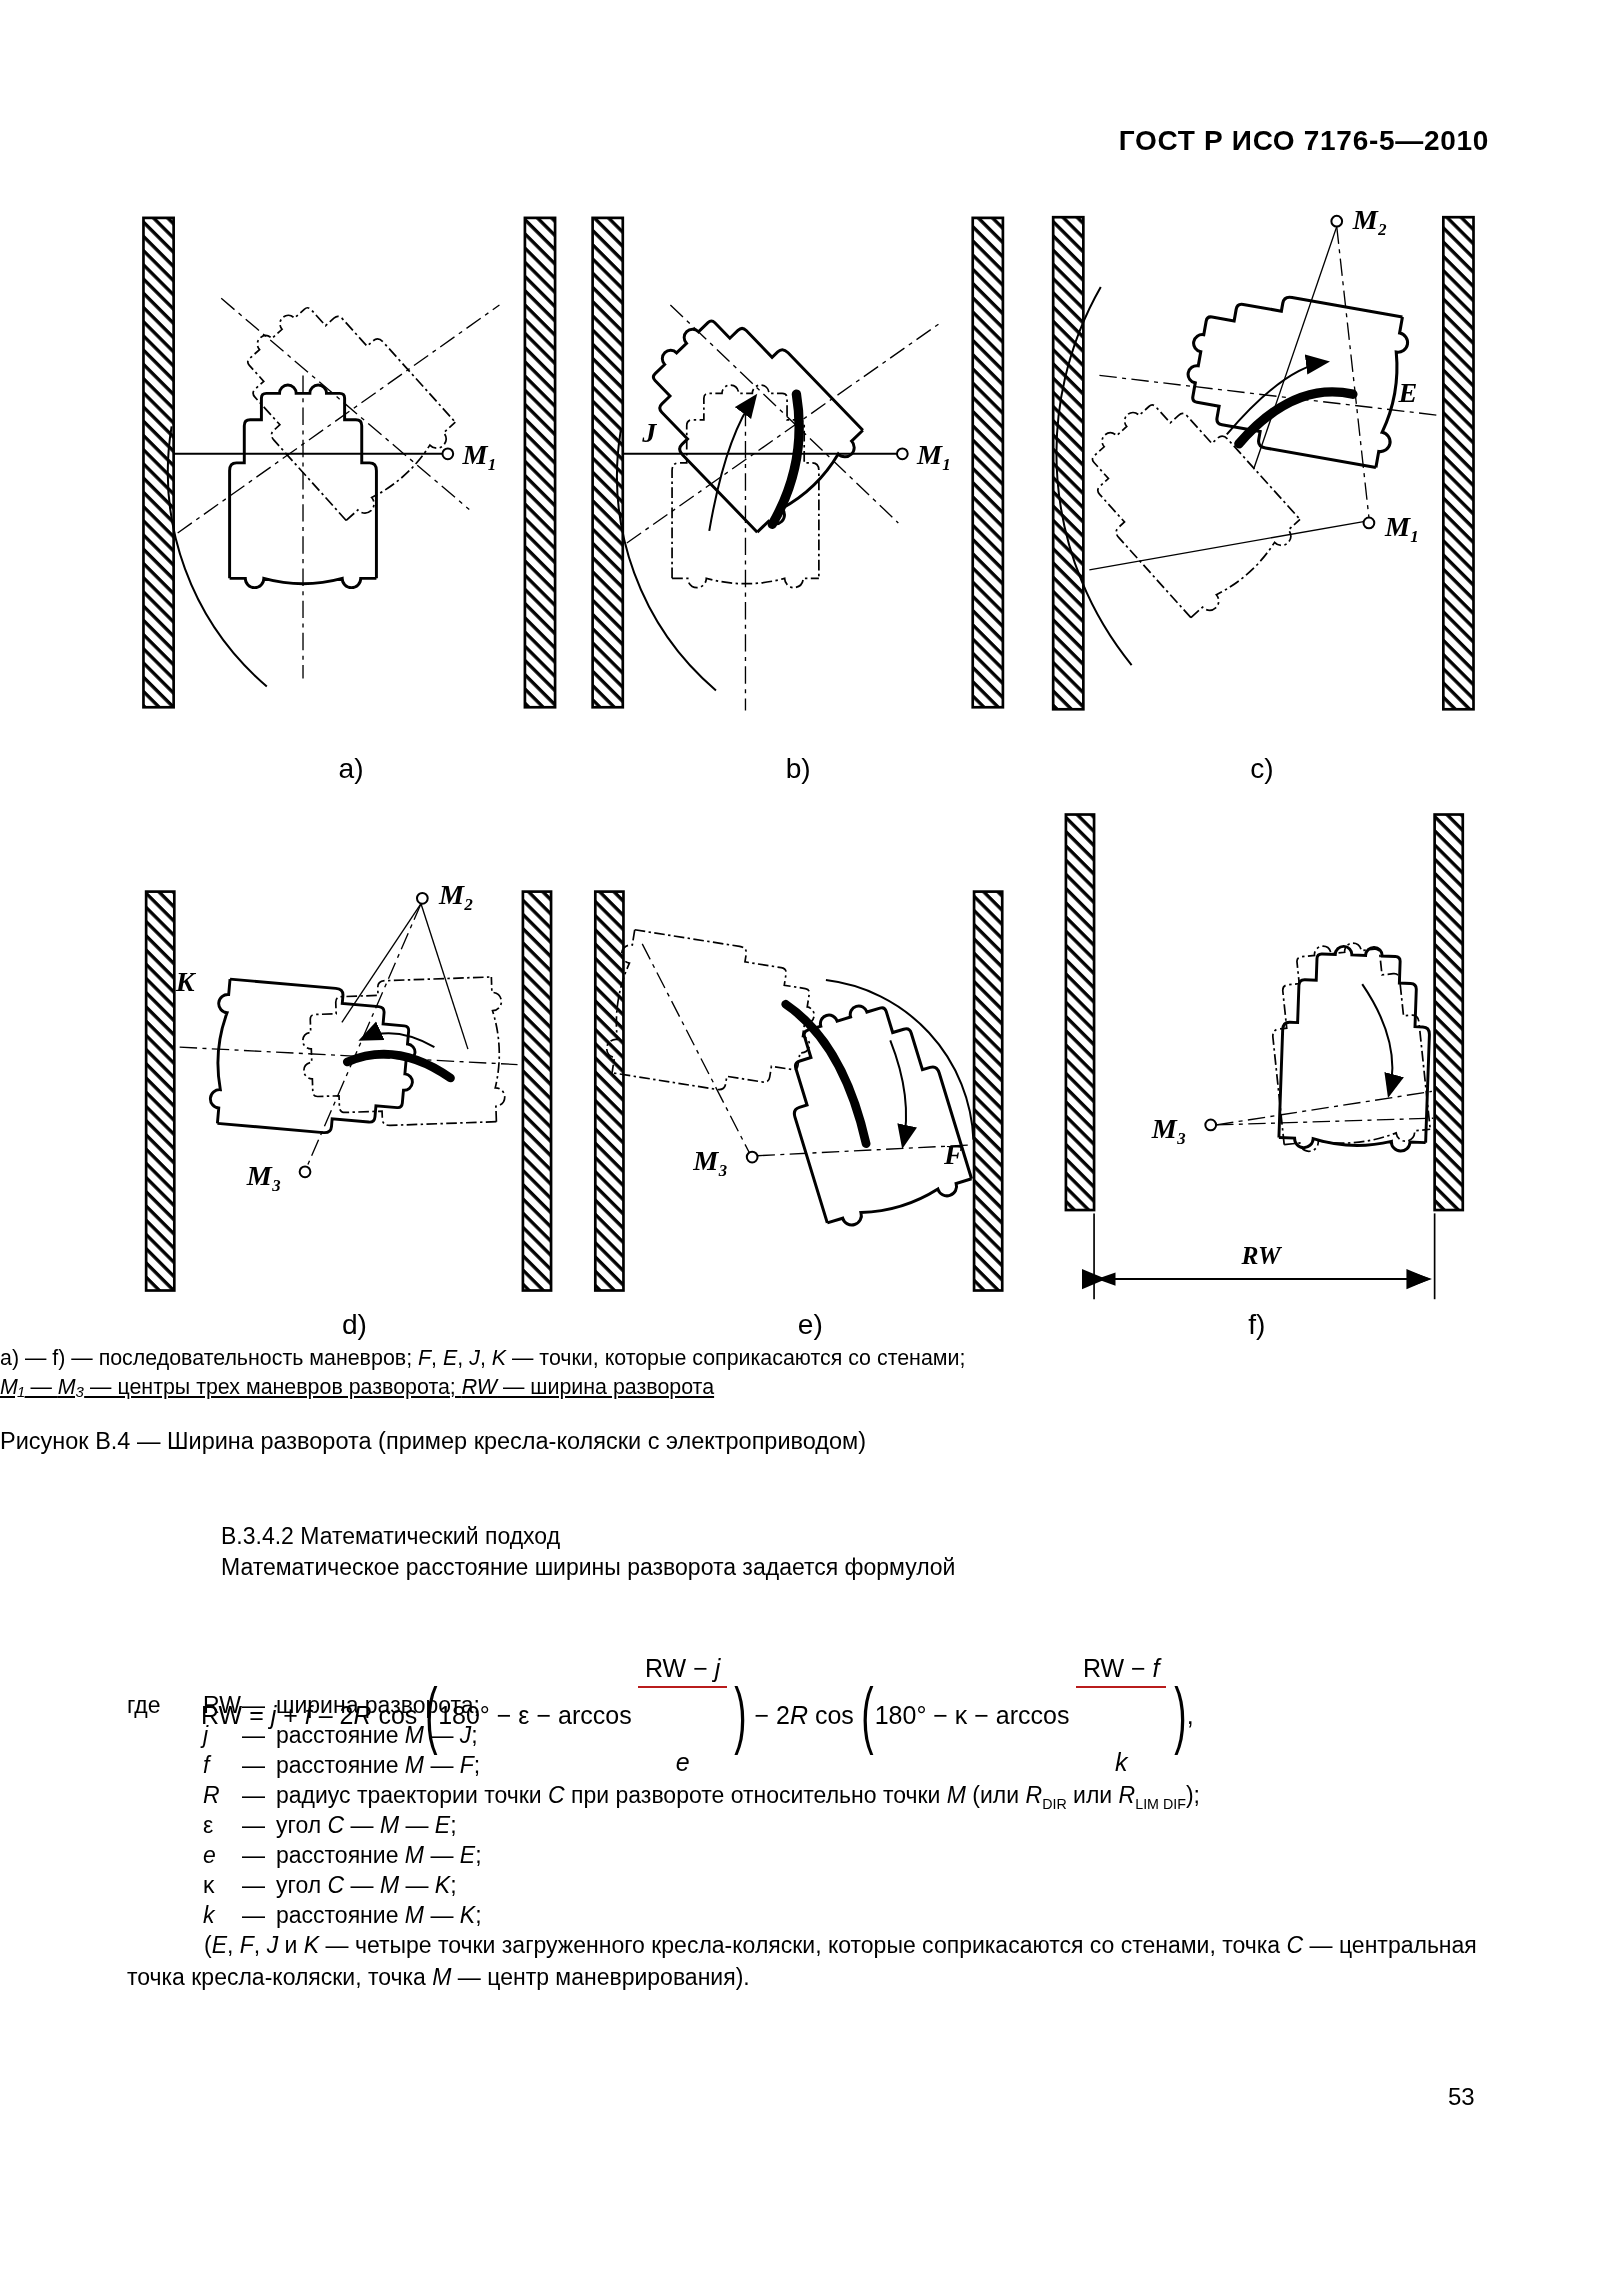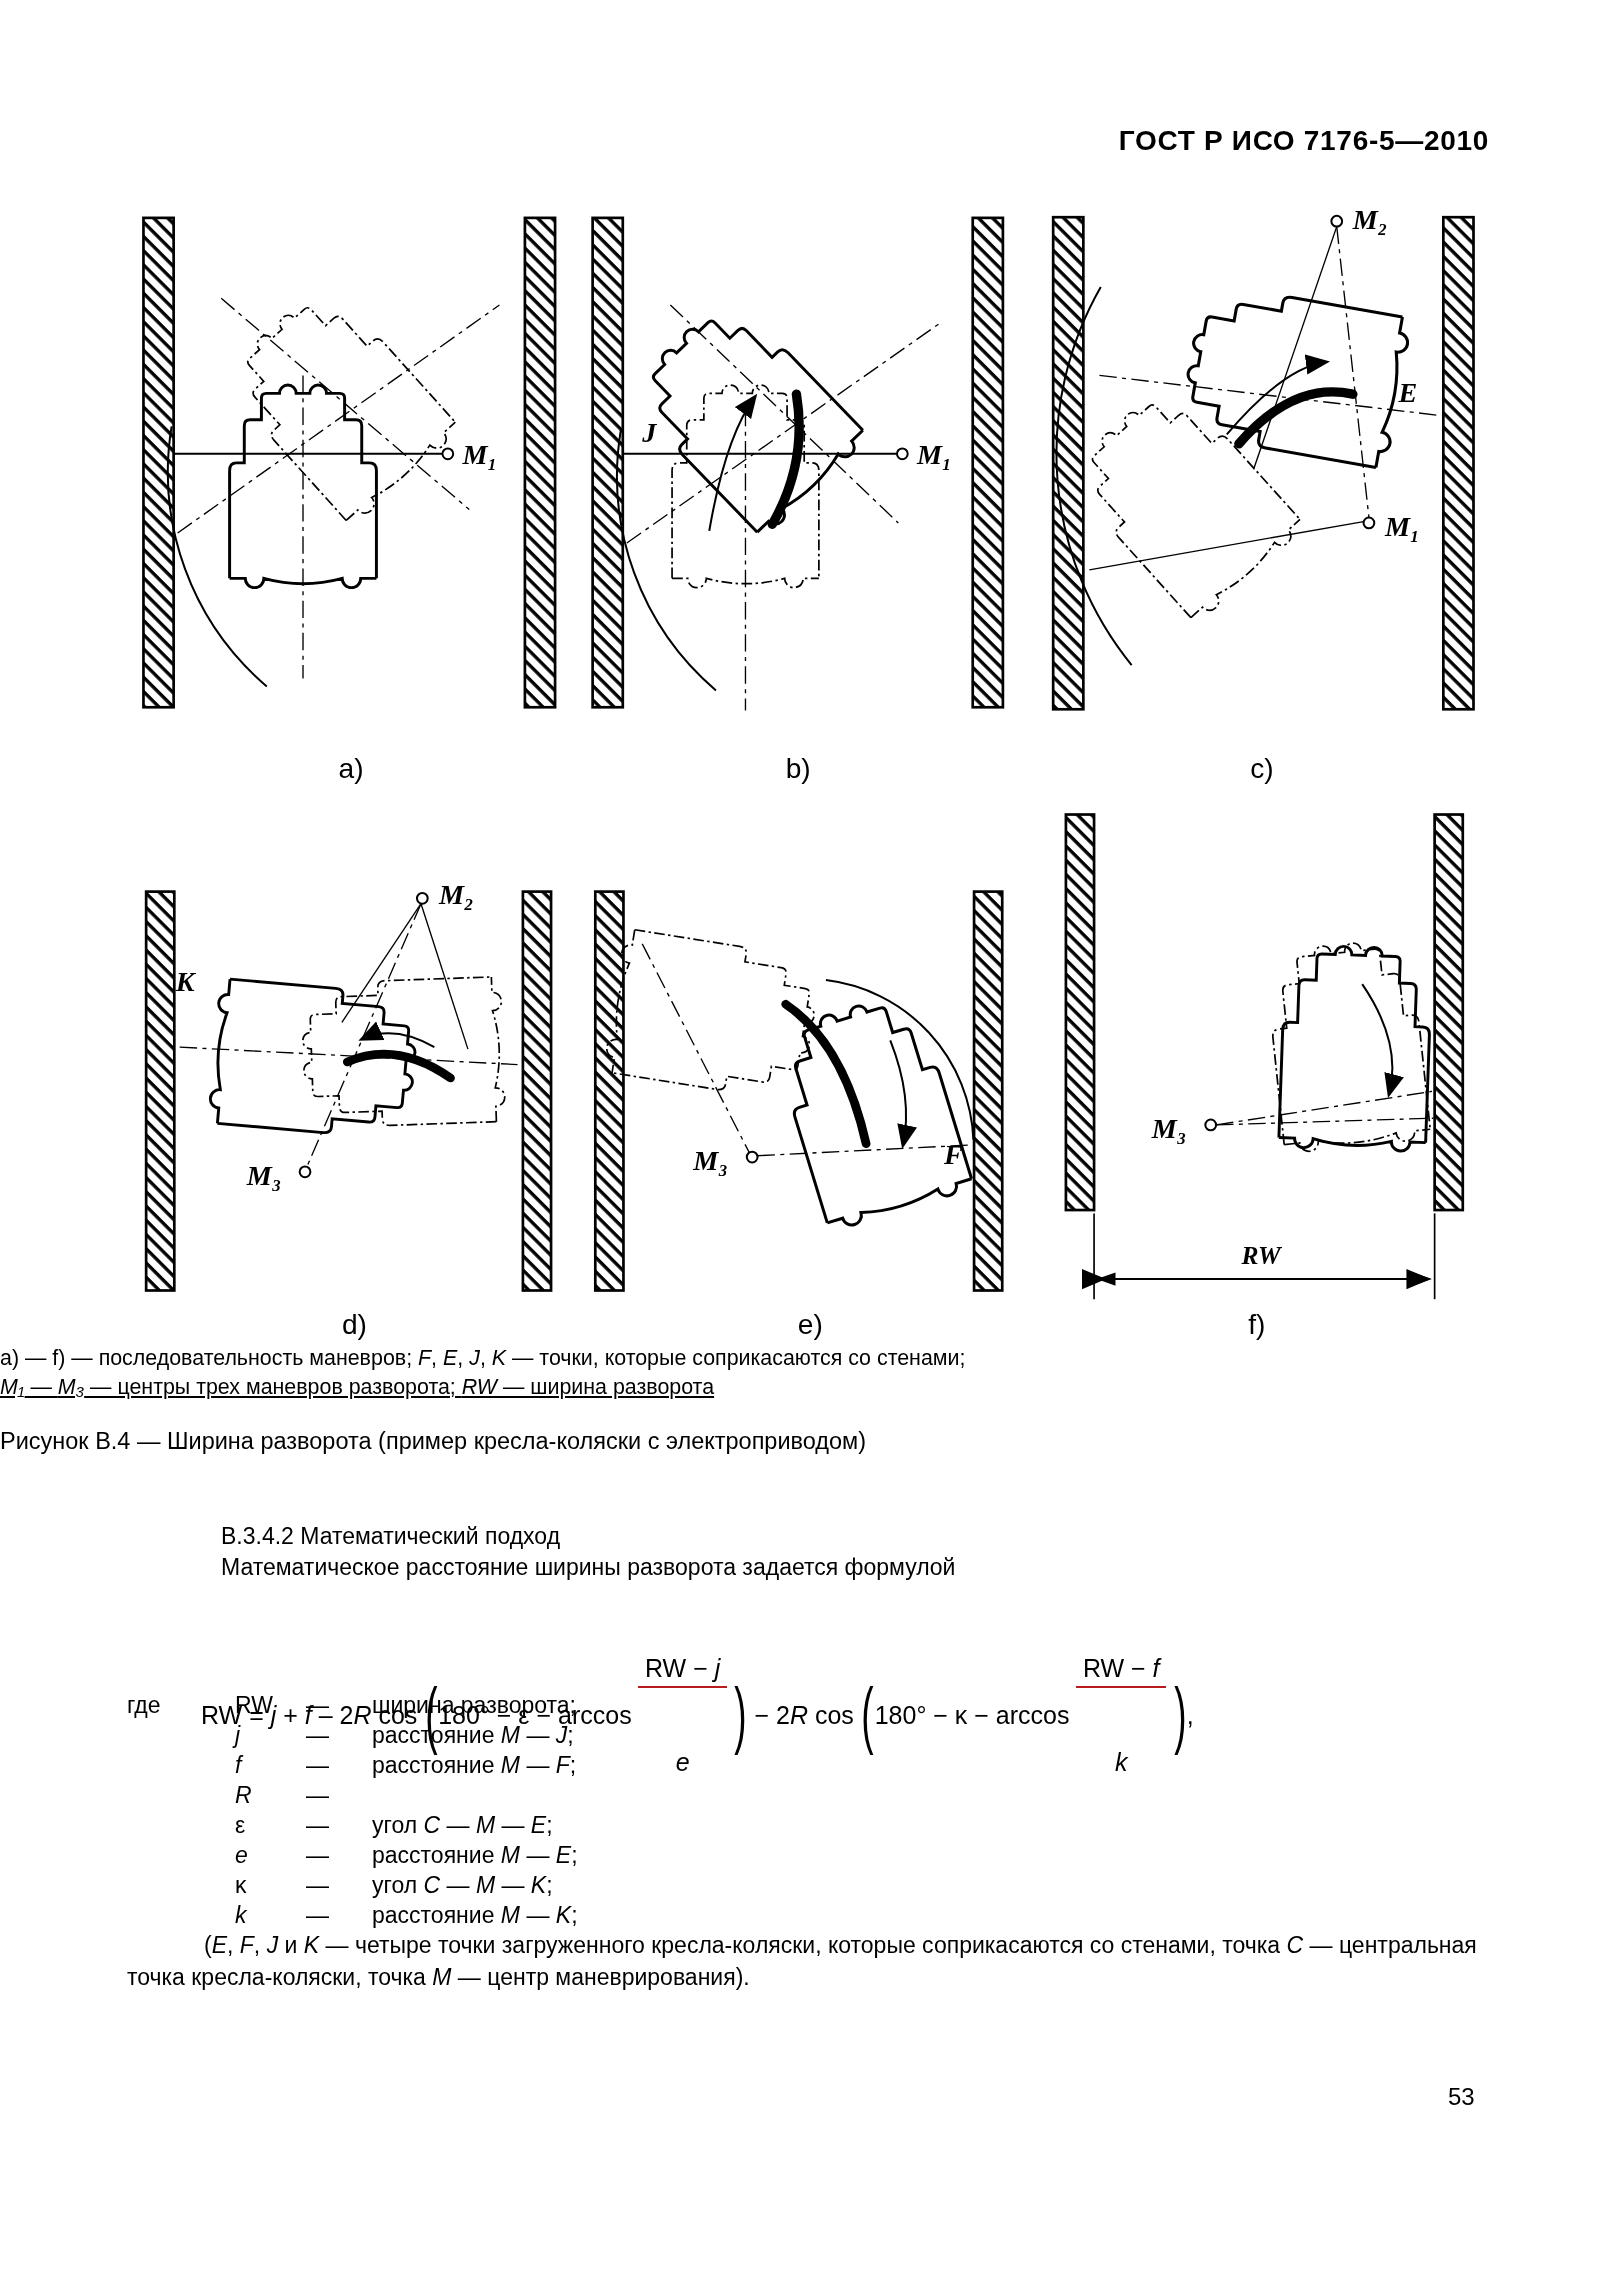--- a/index.html
+++ b/index.html
@@ -17,21 +17,21 @@
   .sechead{position:absolute;left:221px;top:1523px;font-size:23px;}
   .secintro{position:absolute;left:221px;top:1554px;font-size:23px;}
   .formula{position:absolute;left:201px;top:1596px;display:flex;align-items:center;font-size:25px;white-space:pre;}
   .formula .i,.i{font-style:italic;}
   .sub{font-size:0.62em;vertical-align:sub;}
   .bigparen{display:inline-block;font-size:74px;font-weight:200;transform:scaleX(0.5);line-height:0.9;margin:0 -5.4px;}
   .frac{display:inline-block;text-align:center;vertical-align:middle;margin:0 6.7px;}
   .frac .num{display:block;border-bottom:2px solid #b91c1c;padding:0 6.7px 2.7px;}
   .frac .den{display:block;padding-top:2.7px;}
   .wherelist{position:absolute;left:127px;top:1692px;font-size:23px;}
-  .wrow{display:grid;grid-template-columns:76px 39px 34px auto;height:30px;align-items:baseline;gap:32px;}
+  .wrow{display:grid;grid-template-columns:76px 39px 34px auto;height:30px;align-items:baseline;}
   .wrow .dash{text-align:left;}
   .note{position:absolute;left:127px;top:1930px;width:1374px;font-size:23px;line-height:31.5px;text-indent:77px;}
   .pageno{position:absolute;left:1448px;top:2083px;font-size:24px;}
 </style>
 </head>
 <body>
 
 <div id="page">
 
   <div class="hdr">ГОСТ Р ИСО 7176-5—2010</div>
@@ -202,20 +202,21 @@
     <div class="wrow">
       <span></span>
       <span><span class="i">f</span></span>
       <span class="dash">—</span>
       <span><span>расстояние </span><span class="i">M</span><span> — </span><span class="i">F</span><span>;</span></span>
     </div>
     <div class="wrow">
       <span></span>
       <span><span class="i">R</span></span>
       <span class="dash">—</span>
+      <span><span>радиус траектории точки </span><span class="i">C</span><span> при развороте относительно точки </span><span class="i">M</span><span> (или </span><span class="i">R</span><span class="sub">DIR</span><span> или </span><span class="i">R</span><span class="sub">LIM DIF</span><span>);</span></span>
     </div>
     <div class="wrow">
       <span></span>
       <span><span>ε</span></span>
       <span class="dash">—</span>
       <span><span>угол </span><span class="i">C</span><span> — </span><span class="i">M</span><span> — </span><span class="i">E</span><span>;</span></span>
     </div>
     <div class="wrow">
       <span></span>
       <span><span class="i">e</span></span>

